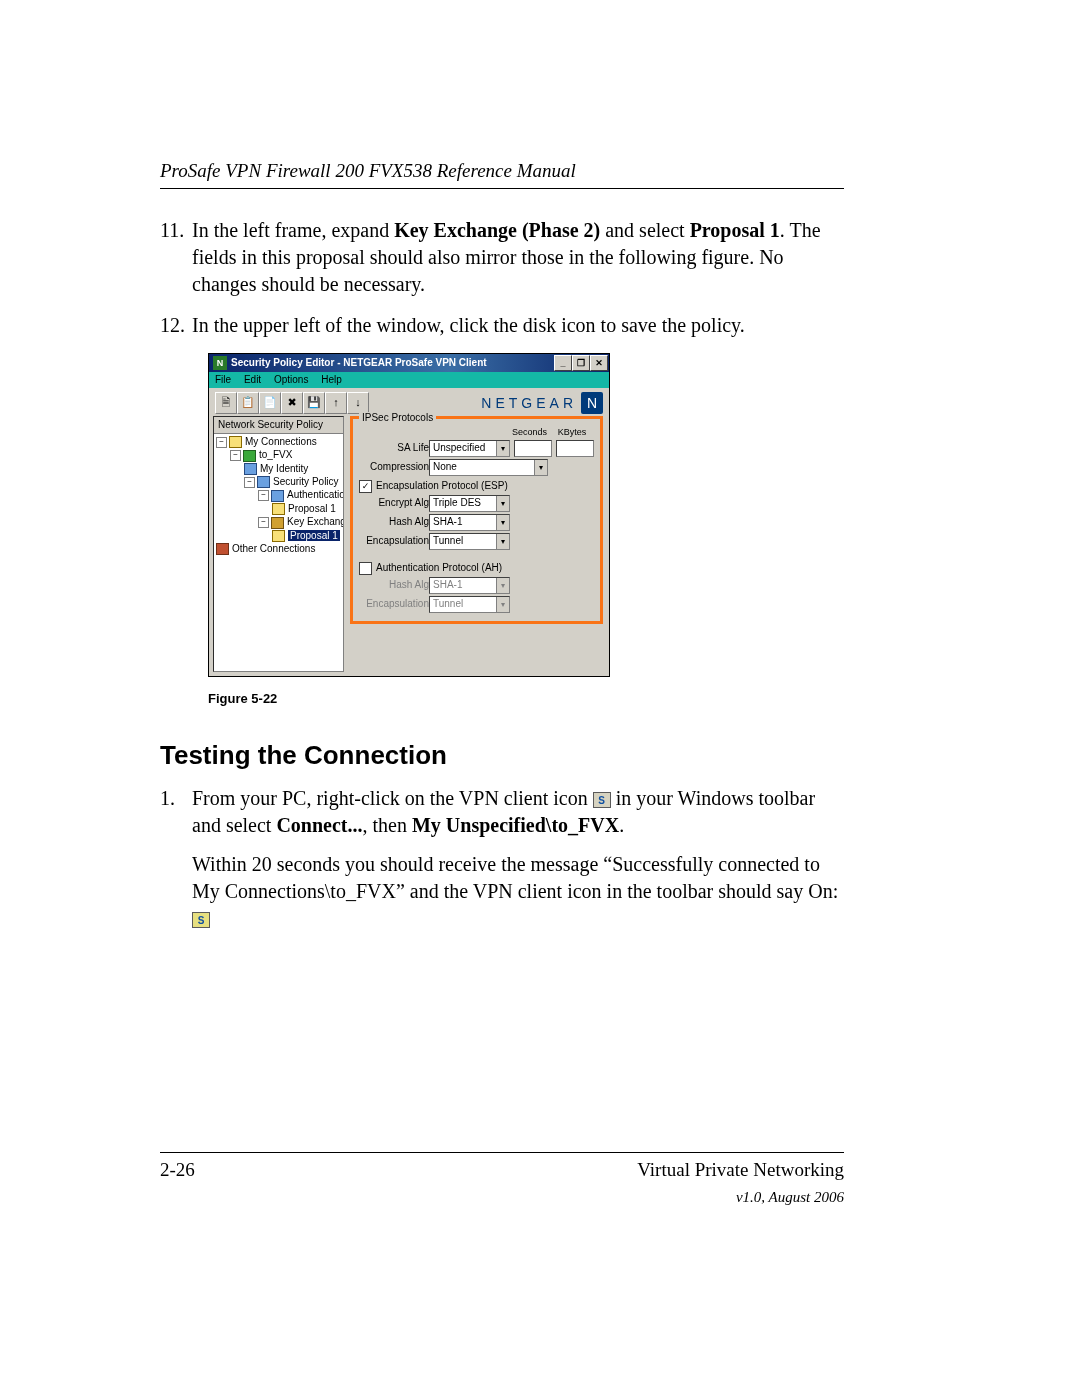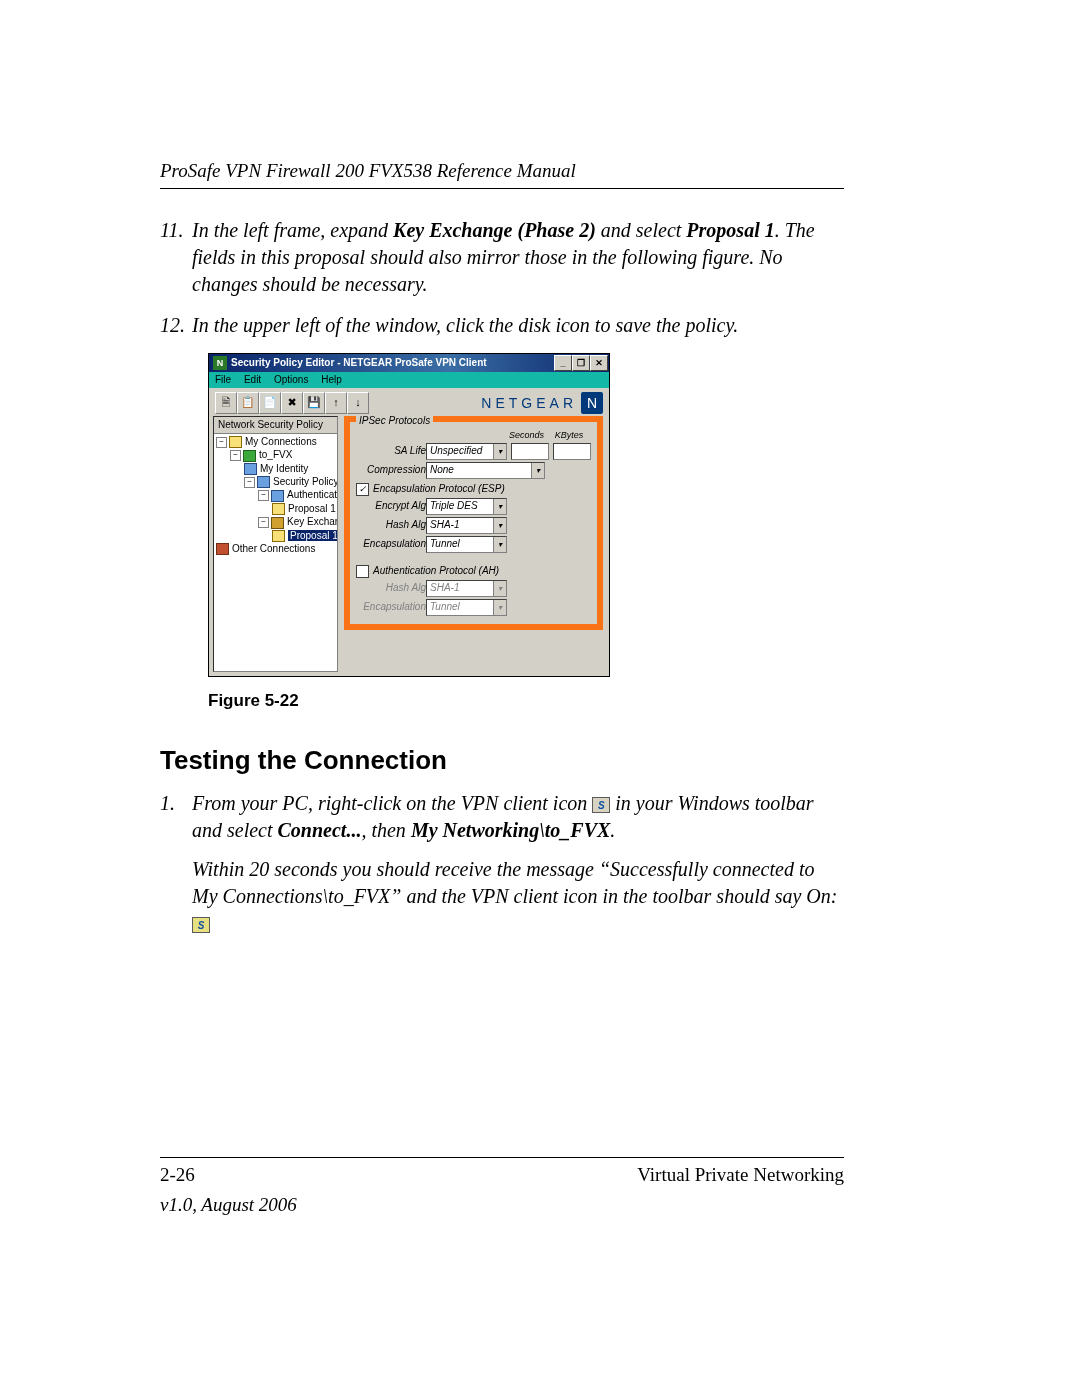--- a/index.html
+++ b/index.html
@@ -23,21 +23,20 @@
     border-bottom: 1.5px solid #000;
     padding-bottom: 6px;
     margin-bottom: 28px;
   }
   ol.steps {
     list-style: none;
     padding: 0;
     margin: 0 0 14px 0;
     font-size: 20px;
     line-height: 1.35;
-    font-style: italic;
   }
   ol.steps li {
     display: flex;
     margin-bottom: 14px;
   }
   ol.steps li .num {
     min-width: 32px;
   }
   ol.steps li .txt {
     flex: 1;
@@ -176,25 +175,24 @@
     background:#0a246a;
     color:#fff;
     padding:0 2px;
   }
   .right-pane {
     flex:1;
     padding: 0 6px 4px 2px;
     font-size:10px;
   }
   .fieldset {
-    border:6px solid #f97316;
+    border:3px solid #f97316;
     padding: 8px 6px 6px 6px;
     margin-bottom:8px;
     position:relative;
-    font-style:italic;
   }
   .fieldset .legend {
     position:absolute;
     top:-7px; left:6px;
     background:#d3d0c8;
     padding:0 3px;
   }
   .row { display:flex; align-items:center; margin:2px 0;text-align:right; }
   .row .lbl { width:70px; }
   .sel {
@@ -244,21 +242,21 @@
     border:1px solid #404040;
     background:#fff;
     display:inline-flex;align-items:center;justify-content:center;
     font-size:9px; margin-right:4px;
   }
   .group-label { margin:4px 0 2px 0;}
   .disabled-text { color:#808080; }
   .fig-caption {
     font-family: Arial, Helvetica, sans-serif;
     font-weight:bold;
-    font-size:17px;
+    font-size:13px;
     margin-top:14px;
   }
   h2.section {
     font-family: Arial, Helvetica, sans-serif;
     font-size:26px;
     font-weight:bold;
     margin: 34px 0 14px 0;
   }
   .inline-icon {
     display:inline-flex;
@@ -276,23 +274,23 @@
   .footer-rule {
     border-top:1.5px solid #000;
     margin-top:220px;
     padding-top:6px;
   }
   .footer-line {
     display:flex; justify-content:space-between;
     font-size:19px;
   }
   .footer-sub {
-    text-align:left;
+    text-align:right;
     font-style:italic;
-    font-size:19px;
+    font-size:15px;
     margin-top:8px;
   }
 </style>
 </head>
 <body>
 
 <div class="page">
 
   <div class="page-header">ProSafe VPN Firewall 200 FVX538 Reference Manual</div>
 
@@ -438,21 +436,21 @@
     </div>
     <div class="fig-caption">Figure 5-22</div>
   </div>
 
   <h2 class="section">Testing the Connection</h2>
 
   <ol class="steps">
     <li>
       <div class="num">1.</div>
       <div class="txt">
-        <span>From your PC, right-click on the VPN client icon </span><span class="inline-icon">S</span><span> in your Windows toolbar and select </span><span class="bold">Connect...</span><span>, then </span><span class="bold">My Networking\to_FVX</span><span>.</span>
+        <span>From your PC, right-click on the VPN client icon </span><span class="inline-icon">S</span><span> in your Windows toolbar and select </span><span class="bold">Connect...</span><span>, then </span><span class="bold">My Unspecified\to_FVX</span><span>.</span>
         <div style="height:12px;"></div>
         <span>Within 20 seconds you should receive the message “Successfully connected to My Connections\to_FVX” and the VPN client icon in the toolbar should say On: </span><span class="inline-icon on">S</span>
       </div>
     </li>
   </ol>
 
   <div class="footer-rule">
     <div class="footer-line">
       <span>2-26</span>
       <span>Virtual Private Networking</span>

